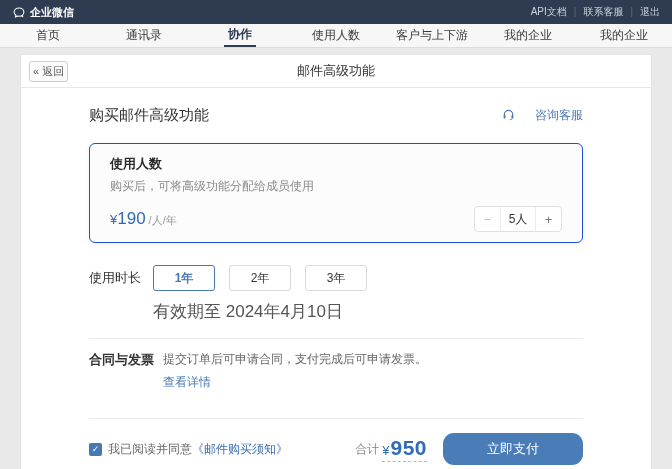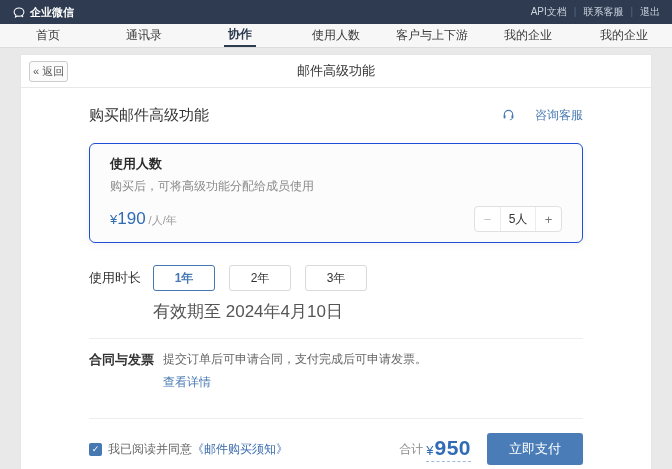--- a/index.html
+++ b/index.html
@@ -69,21 +69,21 @@
   .bottom-bar { padding:14px 0 6px; display:flex; align-items:center; justify-content:space-between; }
   .agree { display:flex; align-items:center; font-size:12px; color:#666; }
   .checkbox { width:13px; height:13px; background:#4678b2; border-radius:2px; display:inline-flex; align-items:center; justify-content:center; margin-right:6px; cursor:pointer; }
   .checkbox::after { content:"✓"; color:#fff; font-size:9px; line-height:1; }
   .agree a { color:#3b6cae; font-weight:500; }
   .pay-group { display:flex; align-items:center; }
   .total-label { font-size:12px; color:#888; margin-right:3px; }
   .total-price { display:inline-flex; align-items:baseline; border-bottom:1px dashed #9fb9da; padding-bottom:1px; }
   .t-cur { font-size:13px; color:#2f6cb4; font-weight:500; margin-right:1px; }
   .t-amount { font-size:21px; color:#2f6cb4; font-weight:bold; letter-spacing:.5px; }
-  .pay-btn { margin-left:16px; background:#4a7db8; color:#fff; border:none; border-radius:3px; font-size:13px; padding:7px 22px; cursor:pointer; font-family:inherit; }
+  .pay-btn { margin-left:16px; background:#4a7db8; color:#fff; border:none; border-radius:11px; font-size:13px; padding:7px 44px; cursor:pointer; font-family:inherit; }
 </style>
 </head>
 <body>
 
 <div class="topbar">
   <div class="brand">
     <span>
       <svg width="14" height="14" viewBox="0 0 16 16">
           <path d="M8 2.2C4.9 2.2 2.4 4.3 2.4 6.9c0 1.5.8 2.8 2.1 3.7l-.5 2 2.2-1.1c.6.2 1.2.2 1.8.2 3.1 0 5.6-2.1 5.6-4.8S11.1 2.2 8 2.2z" fill="none" stroke="#ffffff" stroke-width="1.2"></path>
           <circle cx="11.8" cy="11.8" r="1.1" fill="#ffffff"></circle>

